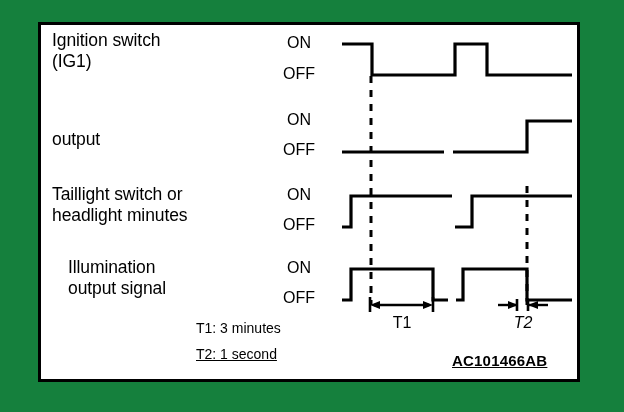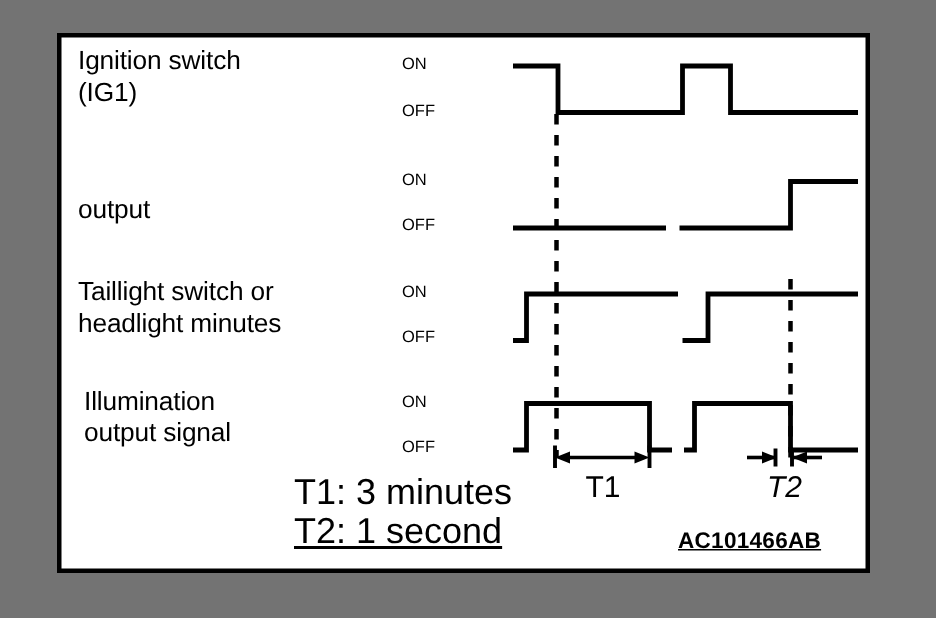--- a/index.html
+++ b/index.html
@@ -11,21 +11,21 @@
     width: 624px;
     height: 412px;
     font-family: "Liberation Sans", sans-serif;
     color: #000000;
     overflow: hidden;
   }
   #figure-root {
     position: relative;
     width: 624px;
     height: 412px;
-    background: #737373;
+    background: #15803d;
   }
   .frame-box {
     position: absolute;
     left: 38px;
     top: 22px;
     width: 542px;
     height: 360px;
     border: 3px solid #000000;
     box-sizing: border-box;
     background: #ffffff;
@@ -40,36 +40,36 @@
   .row-label {
     position: absolute;
     font-size: 17.5px;
     line-height: 21px;
     letter-spacing: -0.1px;
     white-space: nowrap;
     color: #000000;
   }
   .state-label {
     position: absolute;
-    font-size: 11px;
+    font-size: 16px;
     line-height: 20px;
-    text-align: left;
+    text-align: center;
     width: 62px;
     color: #000000;
   }
   .legend-line {
     position: absolute;
-    font-size: 24px;
+    font-size: 14px;
     line-height: 21px;
     white-space: nowrap;
     color: #000000;
   }
   .span-label {
     position: absolute;
-    font-size: 20px;
+    font-size: 16px;
     font-weight: 400;
     text-align: center;
     color: #000000;
   }
   .doc-code {
     position: absolute;
     font-size: 15px;
     font-weight: bold;
     letter-spacing: 0.2px;
     white-space: nowrap;
@@ -97,21 +97,21 @@
   <div class="state-label" style="left:268px; top:110px;">ON</div>
   <div class="state-label" style="left:268px; top:140px;">OFF</div>
 
   <div class="row-label" style="left:52px; top:184px;">
     <span>Taillight switch or</span><br>
     <span>headlight minutes</span>
   </div>
   <div class="state-label" style="left:268px; top:185px;">ON</div>
   <div class="state-label" style="left:268px; top:215px;">OFF</div>
 
-  <div class="row-label" style="left:56px; top:257px;">
+  <div class="row-label" style="left:68px; top:257px;">
     <span>Illumination</span><br>
     <span>output signal</span>
   </div>
   <div class="state-label" style="left:268px; top:258px;">ON</div>
   <div class="state-label" style="left:268px; top:288px;">OFF</div>
 
   <svg class="svg-layer" viewBox="0 0 624 412">
     <g fill="none" stroke="#000000" stroke-width="3.2" stroke-linecap="butt" stroke-linejoin="miter">
 
       <polyline points="342,44 372,44 372,75 455,75 455,44 487,44 487,75 572,75"></polyline>

